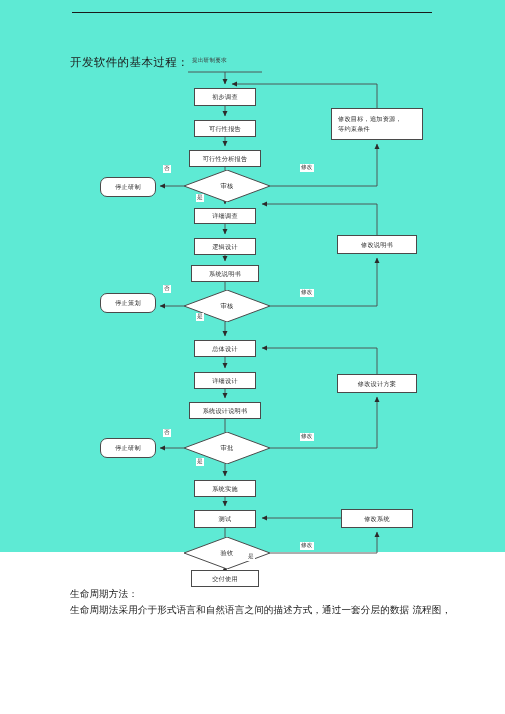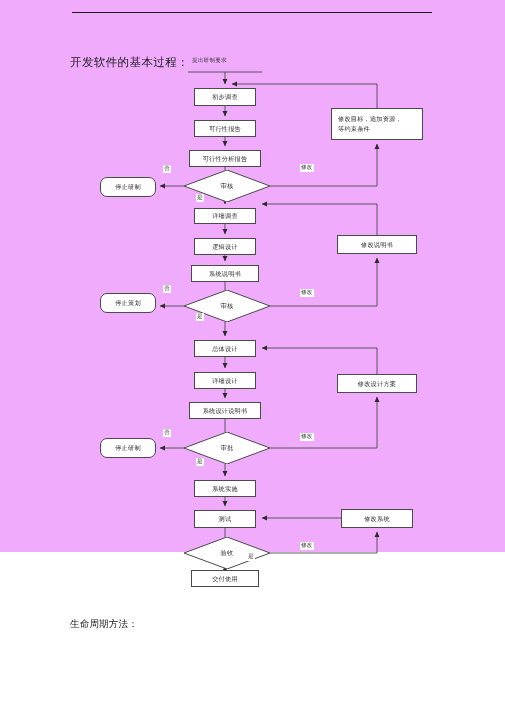--- a/index.html
+++ b/index.html
@@ -10,21 +10,21 @@
     background: #ffffff;
     font-family: "DejaVu Sans", "Liberation Sans", sans-serif;
     color: #1a1a1a;
     position: relative;
     overflow: hidden;
   }
   #page {
     position: relative;
     width: 505px;
     height: 552px;
-    background: #f0abfc;
+    background: #5eead4;
   }
   
   .top-rule {
     position: absolute;
     left: 72px; top: 12px;
     width: 360px; height: 0;
     border-top: 1.3px solid #1a1a1a;
   }
   
   .heading {
@@ -92,21 +92,21 @@
     font-size: 5.6px;
     color: #2b2b2b;
     letter-spacing: 0.2px;
     white-space: nowrap;
     background: #ffffff;
     padding: 0 1px;
   }
   
   .body-text {
     position: absolute;
-    left: 70px; top: 616px;
+    left: 70px; top: 586px;
     width: 380px;
     font-size: 9.6px;
     line-height: 16px;
     color: #1a1a1a;
     letter-spacing: 0.1px;
   }
   .body-text .line { white-space: nowrap; }
 </style>
 </head>
 <body>
@@ -234,15 +234,16 @@
       <div class="edge-label" style="left: 196px; top: 458px;">是</div>
       <div class="edge-label" style="left: 300px; top: 433px;">修改</div>
       <div class="edge-label" style="left: 247px; top: 553px;">是</div>
       <div class="edge-label" style="left: 300px; top: 542px;">修改</div>
     </div>
 
   <div class="caption" id="start-caption" style="left:192px; top:57px;">提出研制要求</div>
 
   <div class="body-text" id="body-text">
       <div class="line">生命周期方法：</div>
+      <div class="line">生命周期法采用介于形式语言和自然语言之间的描述方式，通过一套分层的数据 流程图，</div>
     </div>
 
 </div>
 
 </body></html>

